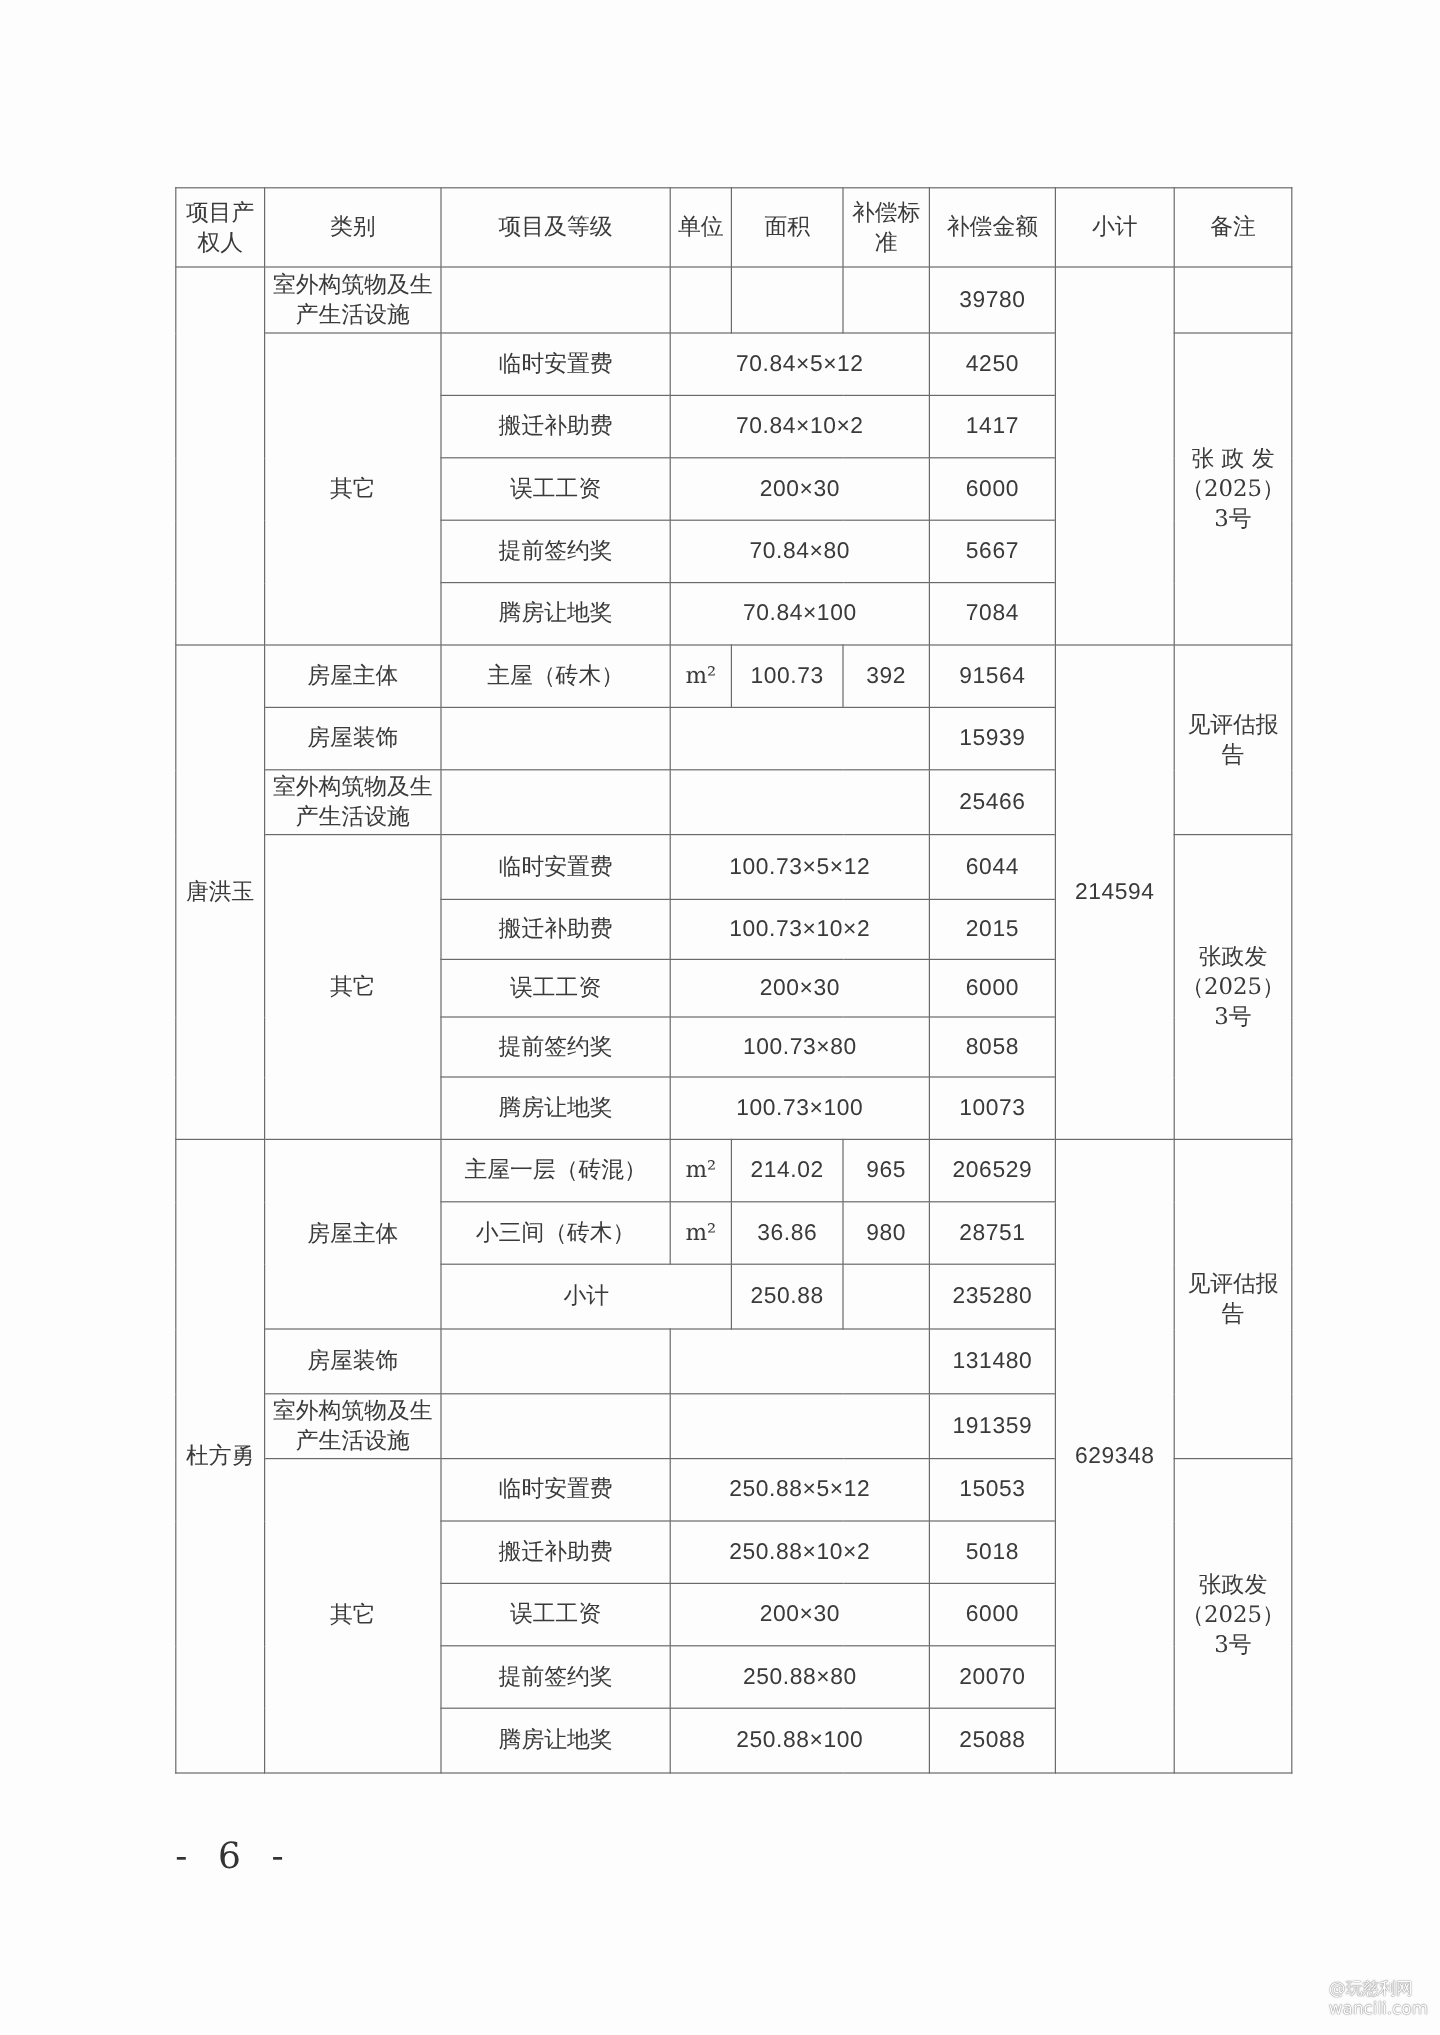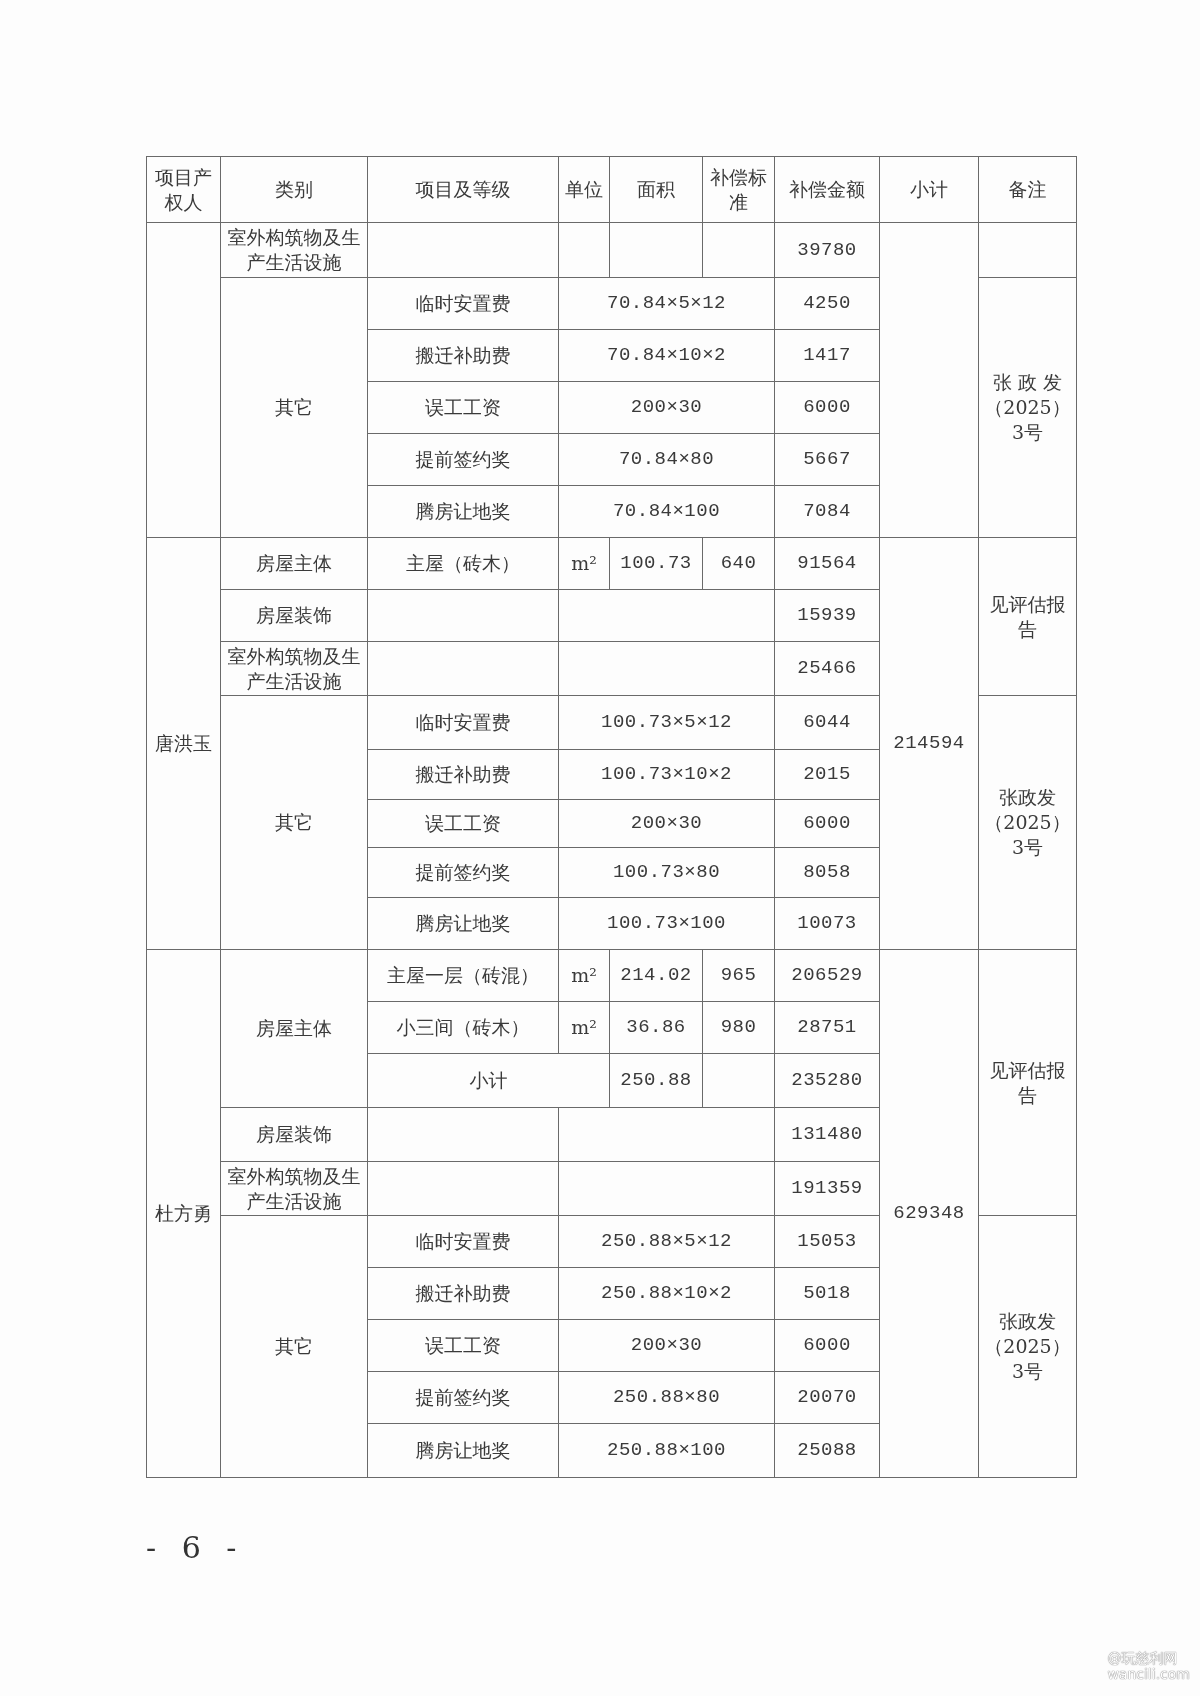--- a/index.html
+++ b/index.html
@@ -11,21 +11,21 @@
   table.comp {
     position: absolute; left: 146px; top: 156px;
     width: 930px; border-collapse: collapse; table-layout: fixed;
   }
   table.comp td, table.comp th {
     border: 1.4px solid #6a6a6a; text-align: center; vertical-align: middle;
     font-size: 19px; font-weight: normal; padding: 0 2px; line-height: 25px;
     color: #3a3a3a;
   }
   table.comp th { line-height: 25px; }
-  .num { font-family: Liberation Mono, monospace; font-size: 18px; letter-spacing: 0.5px; }
+  .num { font-family: Liberation Sans, sans-serif; font-size: 18px; letter-spacing: 0.5px; }
   .left { text-align: right; }
   .pageno {
     position: absolute; left: 146px; top: 1530px; font-size: 30px;
     font-family: "DejaVu Serif", serif; color: #333; letter-spacing: 8px;
   }
   .wm {
     position: absolute; right: 10px; top: 1650px; text-align: left;
     font-family: "DejaVu Sans", sans-serif; color: #fff; font-size: 14px; line-height: 16px;
     text-shadow: 0 0 1px #777, 0 0 1px #777;
   }
@@ -96,21 +96,21 @@
     <td colspan="3" class="num">70.84×100</td>
     <td class="num">7084</td>
   </tr>
 
   <tr style="height:52px">
     <td rowspan="8">唐洪玉</td>
     <td>房屋主体</td>
     <td>主屋（砖木）</td>
     <td>m²</td>
     <td class="num">100.73</td>
-    <td class="num">640</td>
+    <td class="num">392</td>
     <td class="num">91564</td>
     <td rowspan="8" class="num">214594</td>
     <td rowspan="3">见评估报告</td>
   </tr>
   <tr style="height:52px">
     <td>房屋装饰</td>
     <td></td>
     <td colspan="3"></td>
     <td class="num">15939</td>
   </tr>

